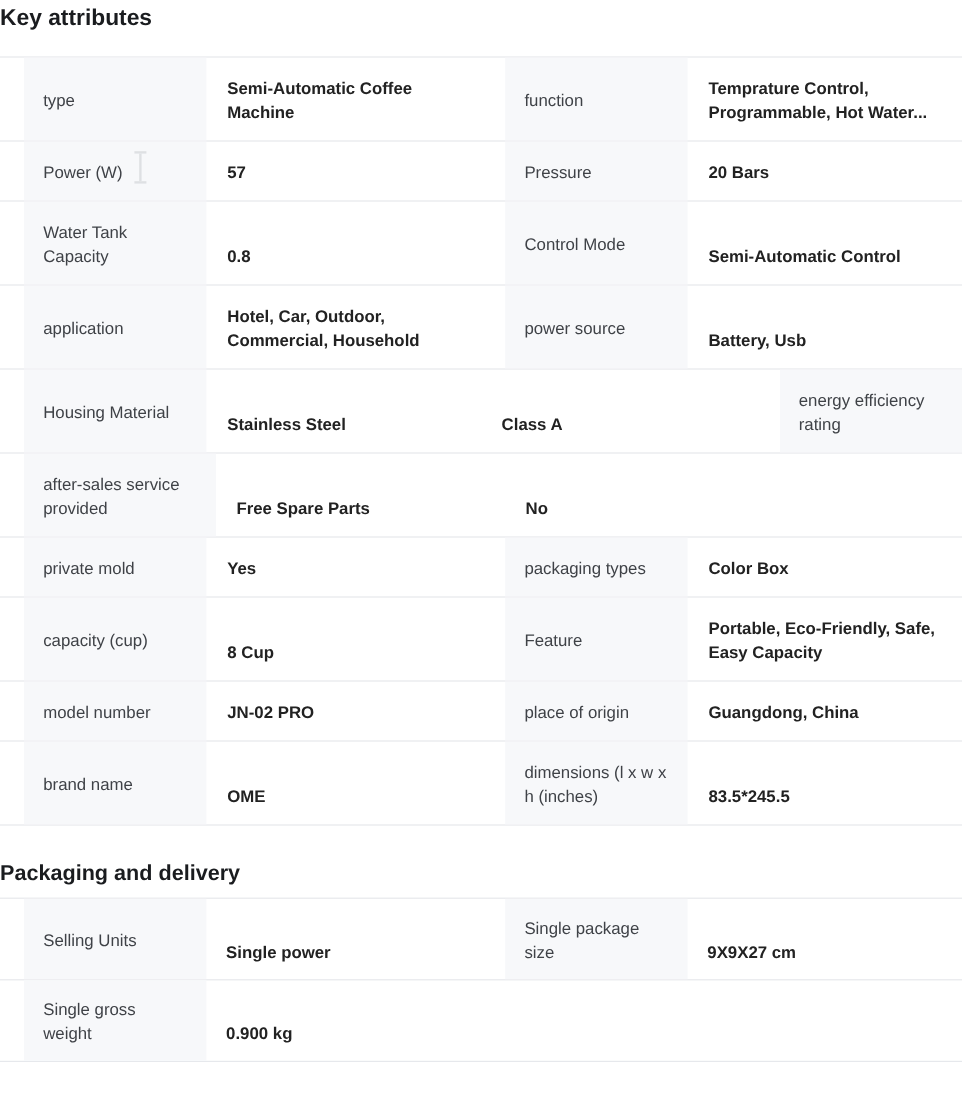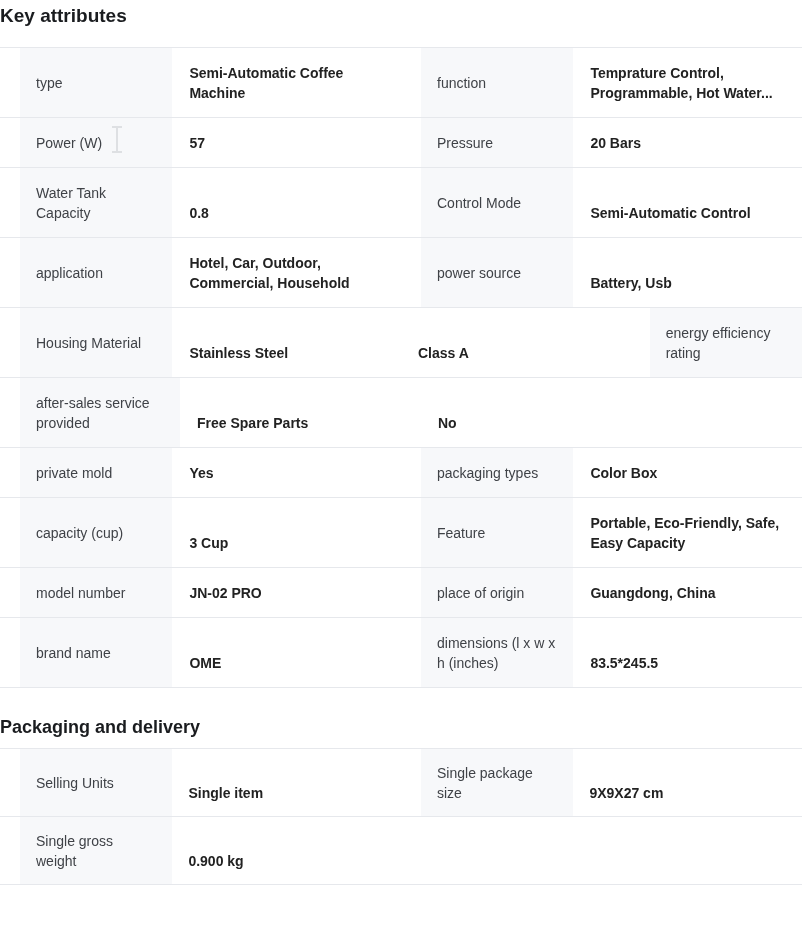--- a/index.html
+++ b/index.html
@@ -167,21 +167,21 @@
       </div>
       <div class="attr-cell c4 value-cell">
         <span>Color Box</span>
       </div>
     </div>
     <div class="attr-row">
       <div class="attr-cell c1 label-cell">
         <span>capacity (cup)</span>
       </div>
       <div class="attr-cell c2 value-cell">
-        <span>3 Cup</span>
+        <span>8 Cup</span>
       </div>
       <div class="attr-cell c3 label-cell">
         <span>Feature</span>
       </div>
       <div class="attr-cell c4 value-cell">
         <span>Portable, Eco-Friendly, Safe,
 Easy Capacity</span>
       </div>
     </div>
     <div class="attr-row">
@@ -216,21 +216,21 @@
   </div>
 
 <h2 id="packaging-title" class="section-title">Packaging and delivery</h2>
 
 <div id="packaging-table" class="attr-table">
     <div class="attr-row">
       <div class="attr-cell c1 label-cell">
         <span>Selling Units</span>
       </div>
       <div class="attr-cell c2 value-cell">
-        <span>Single item</span>
+        <span>Single power</span>
       </div>
       <div class="attr-cell c3 label-cell">
         <span>Single package
 size</span>
       </div>
       <div class="attr-cell c4 value-cell">
         <span>9X9X27 cm</span>
       </div>
     </div>
     <div class="attr-row">

